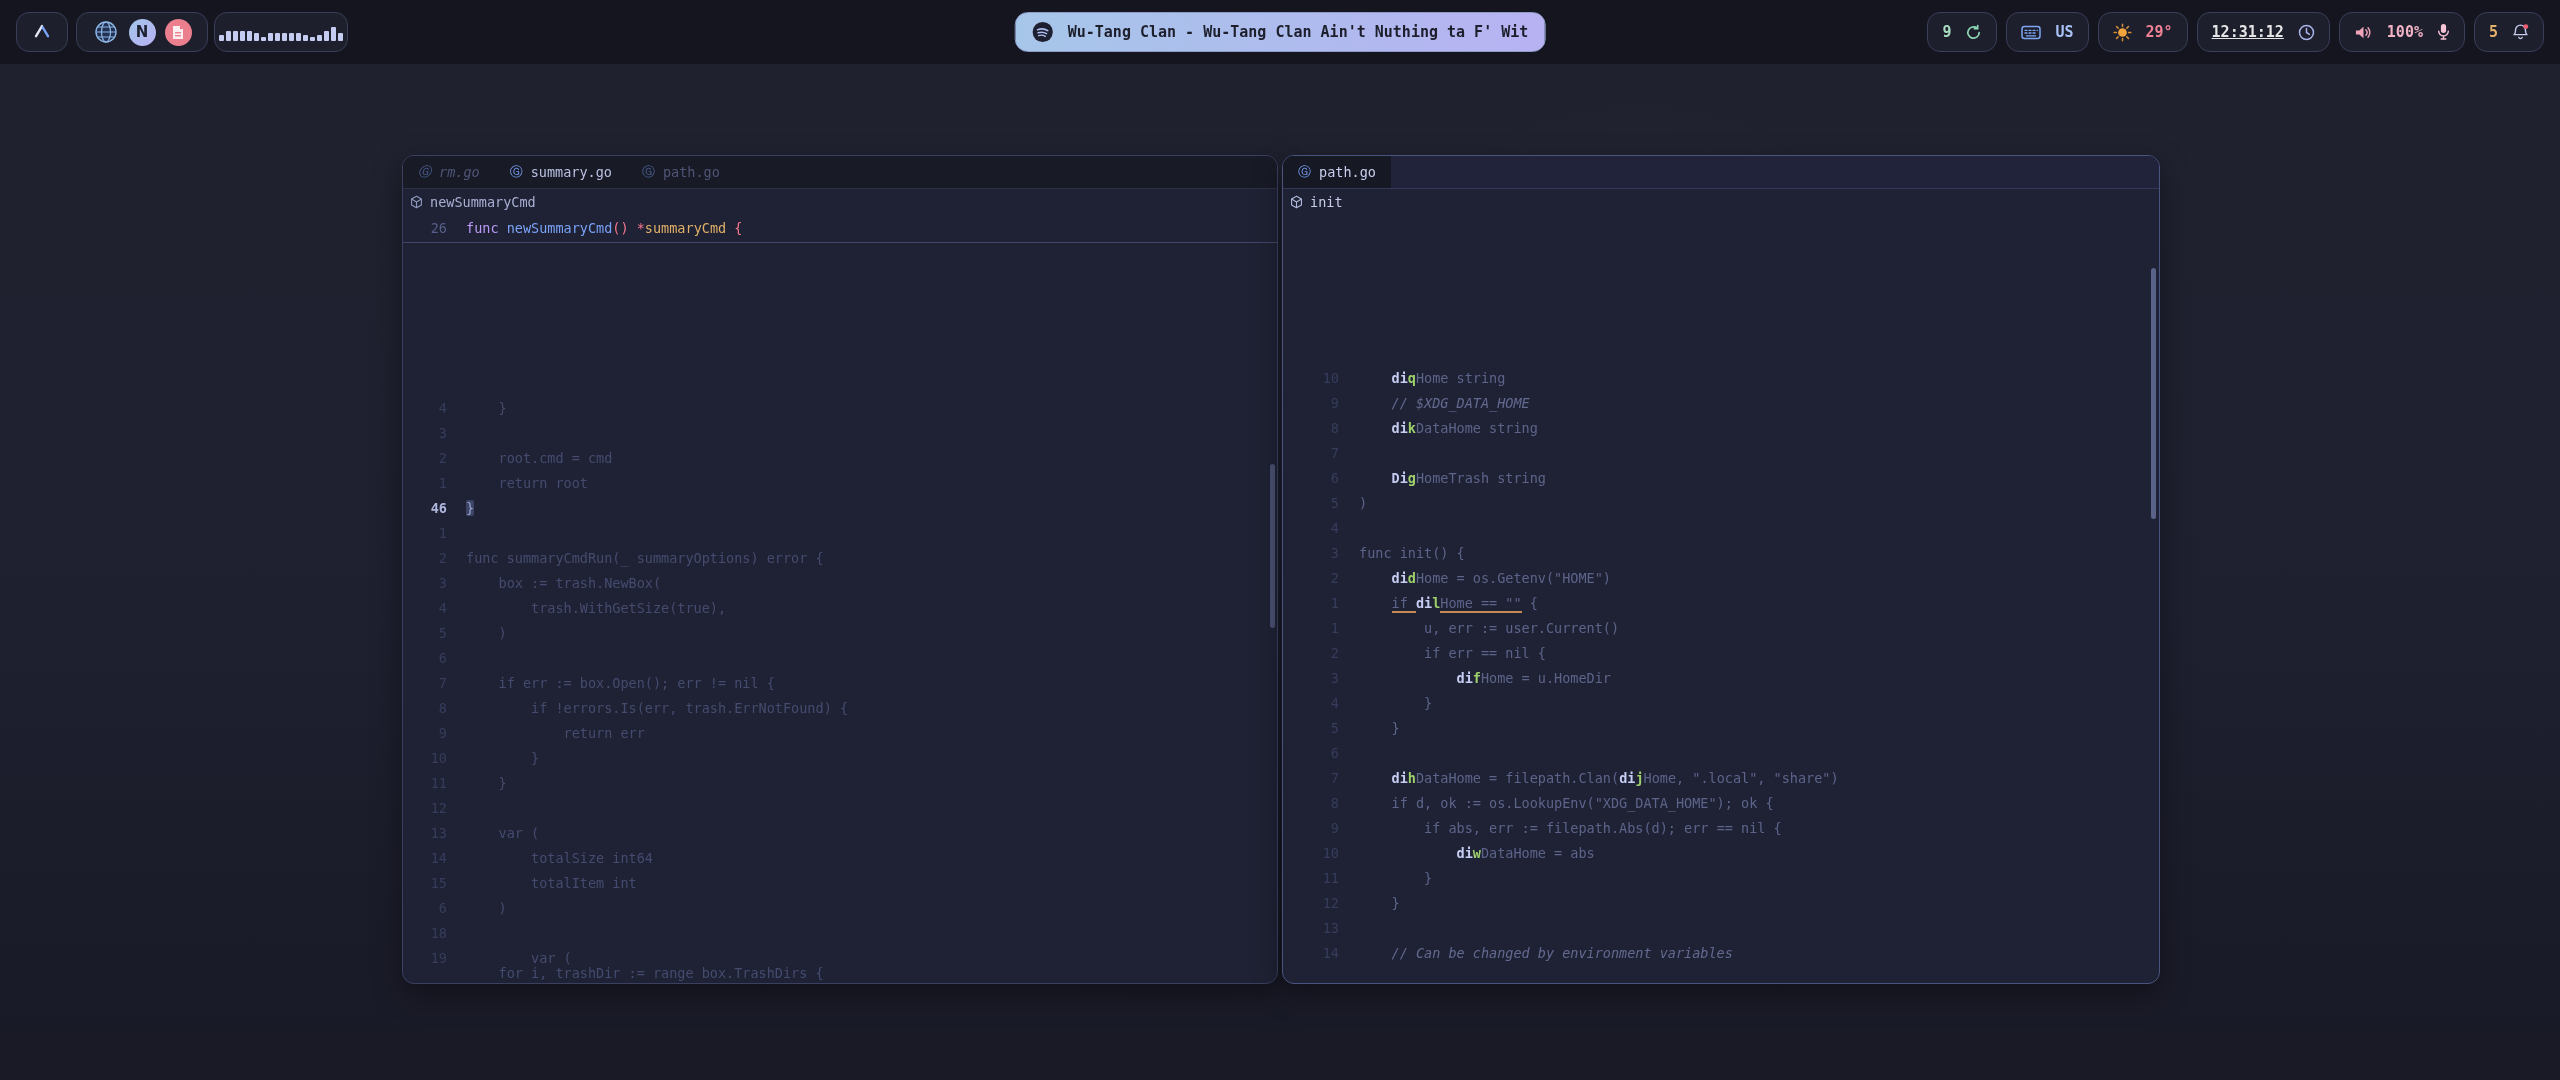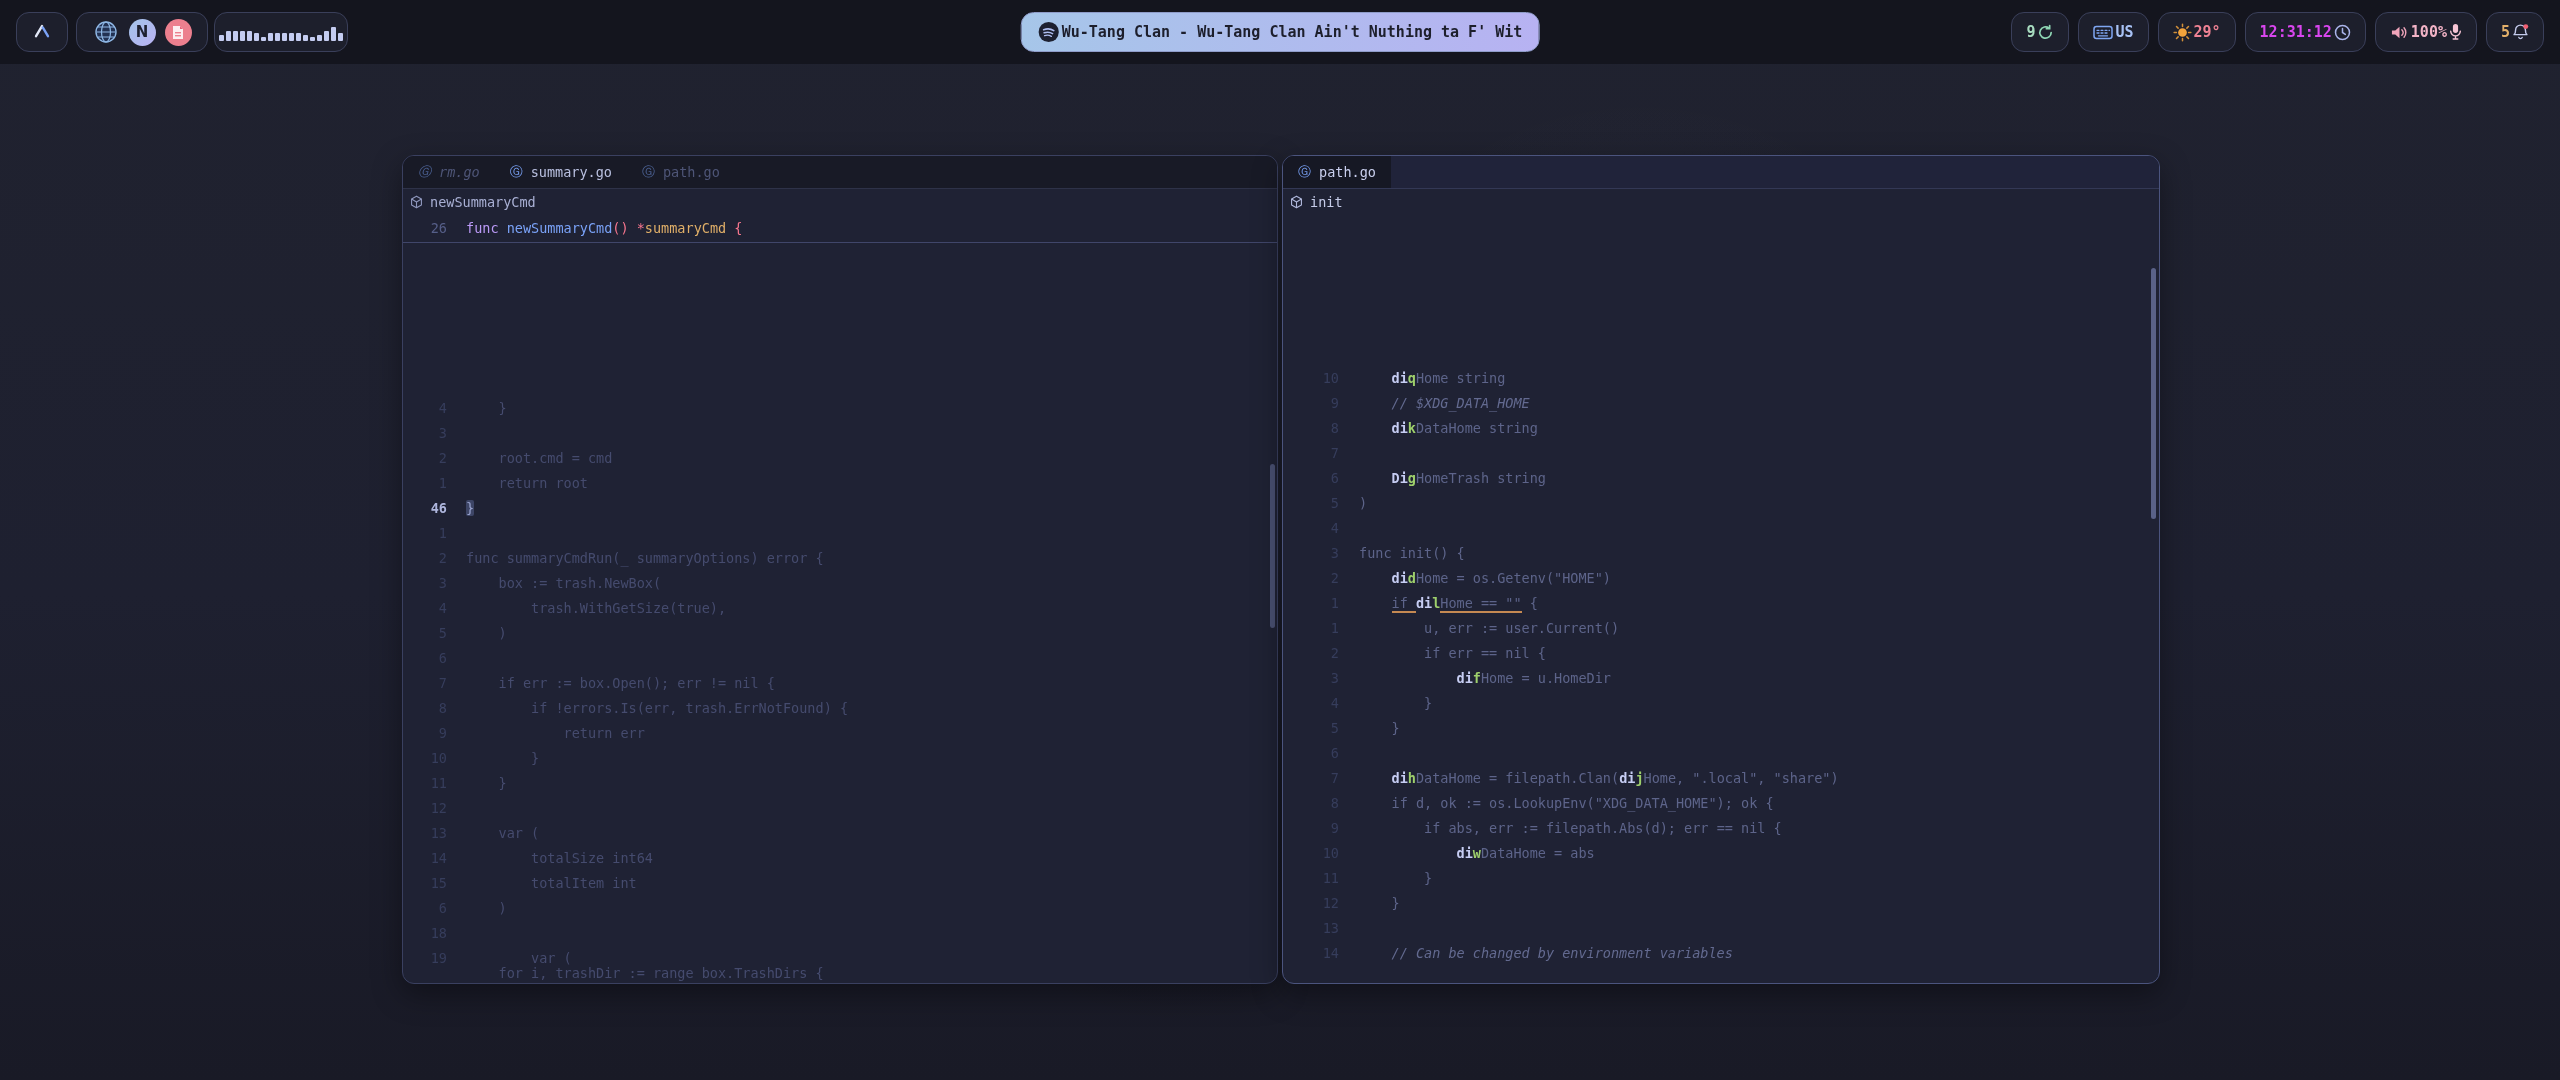--- a/index.html
+++ b/index.html
@@ -7,39 +7,39 @@
         background:linear-gradient(180deg,#20222f 0%,#1e2030 55%,#191a26 100%);
         font-family:"DejaVu Sans Mono", monospace;}
   #root::before{content:"";position:absolute;inset:0;
         background:radial-gradient(420px 420px at 760px 520px,rgba(255,255,255,0.022),transparent 70%),
                    radial-gradient(520px 520px at 1640px 430px,rgba(255,255,255,0.018),transparent 70%),
                    radial-gradient(380px 380px at 1180px 780px,rgba(0,0,0,0.12),transparent 70%);}
   
   .topbar{position:absolute;left:0;top:0;width:2560px;height:64px;background:#14151e;}
   .island{position:absolute;top:12px;height:40px;box-sizing:border-box;
           background:#1d1f2c;border:1px solid #3a3f5a;border-radius:13px;
-          display:flex;align-items:center;justify-content:center;gap:2px;
+          display:flex;align-items:center;justify-content:center;gap:14px;
           color:#c2c9ea;font-weight:bold;font-size:15px;}
   .island .num{font-weight:bold;}
   #launcher{left:16px;width:52px;}
   #taskbar{left:76px;width:132px;gap:9px;}
   .app-dot{width:27px;height:27px;border-radius:50%;display:flex;align-items:center;justify-content:center;}
   .app-globe{background:transparent;}
   .app-nvim{background:linear-gradient(135deg,#a3c4ea,#b9b2f3);color:#1d2030;font-weight:bold;font-size:15px;font-family:"DejaVu Sans",sans-serif;}
   .app-file{background:#ec7f8e;}
   #visualizer{left:214px;width:134px;}
   .bars{display:flex;align-items:flex-end;gap:2px;height:18px;}
   .bars .bar{width:5px;background:#c4ccf1;border-radius:1px;}
   #nowplaying{left:50%;transform:translateX(-50%);padding:0 16px;
       background:linear-gradient(90deg,#a6c6e9,#b7b2f2);border:1px solid #8f9cc9;color:#1d1f2c;}
   #nowplaying .title{color:#1d1f2c;white-space:nowrap;}
   .rgroup .island{position:static;}
   .rgroup{position:absolute;right:16px;top:0;height:64px;display:flex;align-items:center;gap:9px;}
   .c-mint{color:#a8dcc0;} .c-blue{color:#a8c2f5;} .c-red{color:#ef8294;}
-  .c-lav{color:#d946ef;} .c-pink{color:#f2b3c6;} .c-yellow{color:#e3b06a;}
+  .c-lav{color:#e5e5e5;text-decoration:underline;} .c-pink{color:#f2b3c6;} .c-yellow{color:#e3b06a;}
   .pad{padding:0 14px;}
   
   .pane{position:absolute;top:155px;height:829px;box-sizing:border-box;border-radius:12px;
         background:#1f2234;overflow:hidden;box-shadow:0 10px 30px rgba(0,0,0,.38);}
   .pane-left{left:402px;width:876px;border:1px solid #3a4060;}
   .pane-right{left:1282px;width:878px;border:1px solid #4b547e;}
   .tabbar{height:32px;display:flex;align-items:stretch;background:#181a26;border-bottom:1px solid rgba(90,98,138,.35);}
   .pane-right .tabbar{background:#20233a;}
   .tab{display:flex;align-items:center;gap:8px;padding:0 15px;font-size:13.5px;color:#4e5577;}
   .tab .go-icon{font-size:13px;color:#7aa2f7;opacity:.5;font-family:"DejaVu Sans",sans-serif;}

